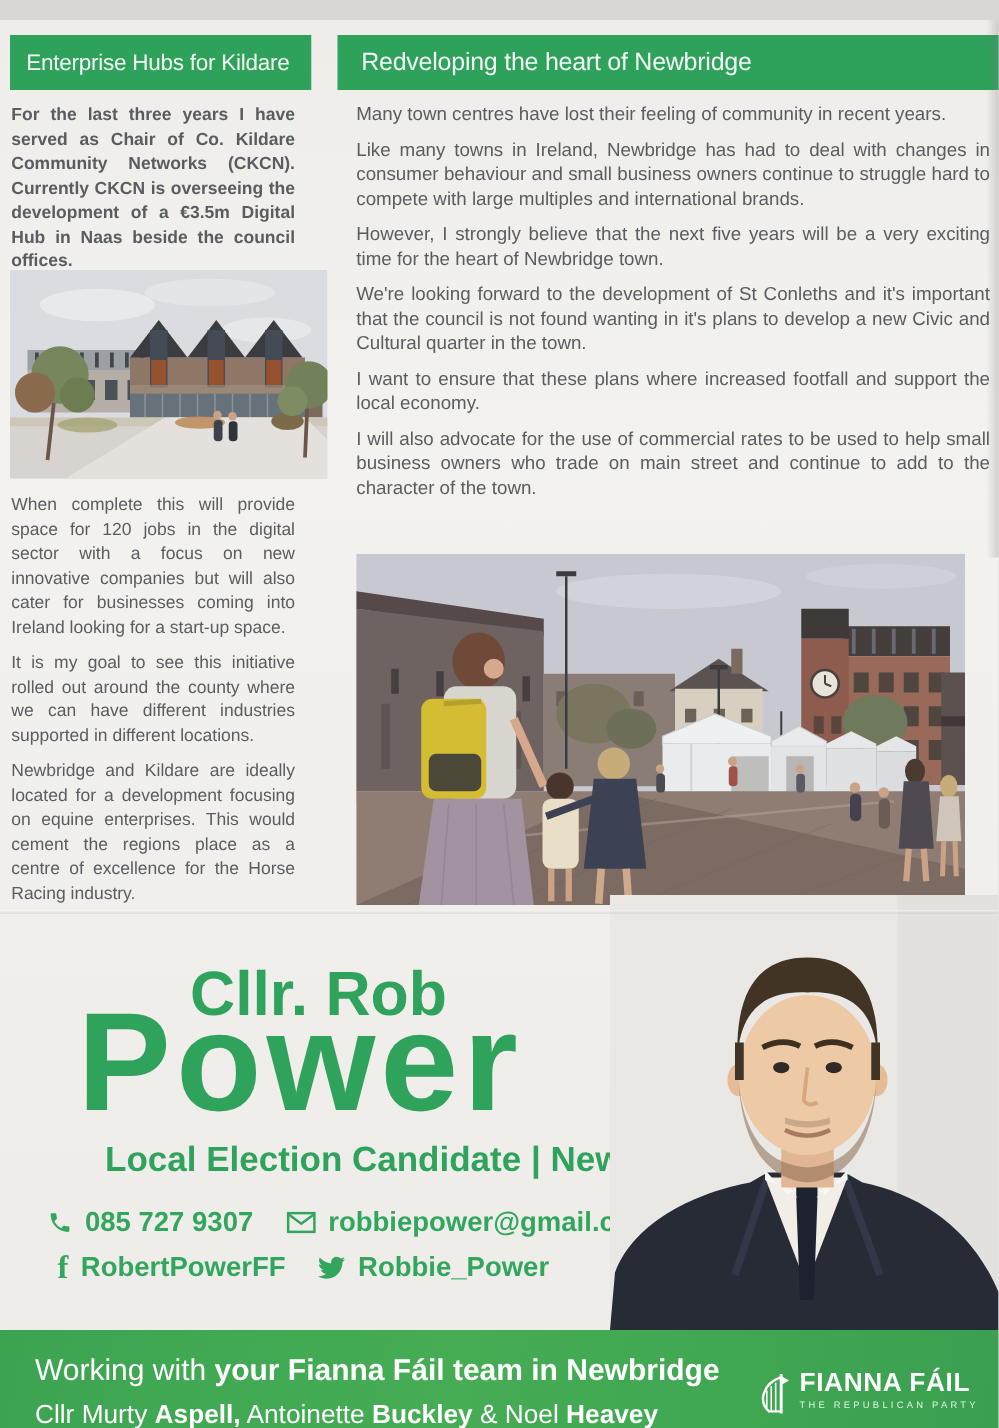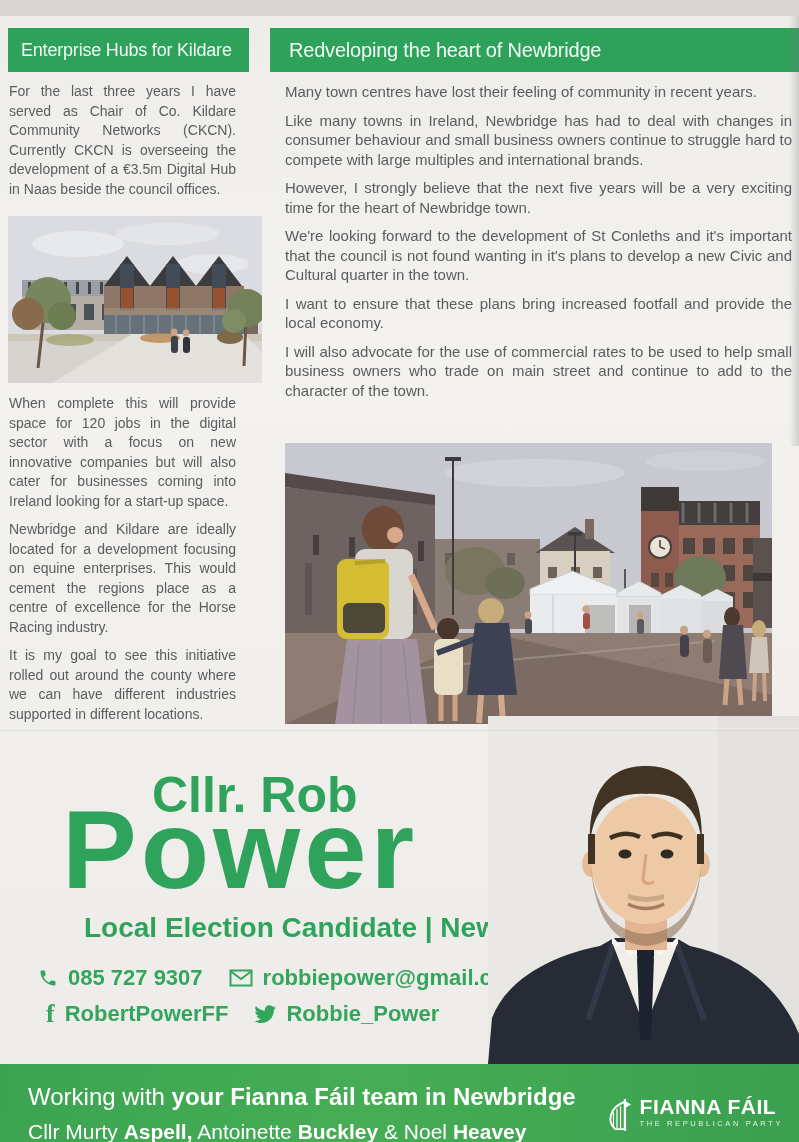--- a/index.html
+++ b/index.html
@@ -12,21 +12,21 @@
     background:linear-gradient(90deg,rgba(120,120,126,0) 0%,rgba(120,120,126,.28) 100%);}
   .crease{position:absolute;left:0;top:712px;width:799px;height:3px;
     background:linear-gradient(180deg,rgba(255,255,255,.5),rgba(160,158,152,.25));}
   .hdr-bar{position:absolute;top:12px;height:44px;background:#2ea25a;color:#f4faf5;
     display:flex;align-items:center;letter-spacing:-.2px;}
   #hdr-left{left:8px;width:228px;padding-left:13px;font-size:18px;}
   #hdr-right{left:270px;width:525px;padding-left:19px;font-size:20px;}
   .body-text{color:#5a5c5f;text-align:justify;margin:0 0 9px 0;}
   .left-text{font-size:14px;line-height:19.5px;}
   .right-text{font-size:15px;line-height:19.5px;}
-  #left-p1{position:absolute;left:9px;top:66px;width:227px;}
+  #left-p1{position:absolute;left:9px;top:66px;width:227px;font-weight:bold;}
   #img-hub{position:absolute;left:8px;top:200px;width:254px;height:167px;}
   #left-rest{position:absolute;left:9px;top:378px;width:227px;}
   #right-col{position:absolute;left:285px;top:66px;width:507px;}
   #img-market{position:absolute;left:285px;top:427px;width:487px;height:281px;}
   #title-line1{position:absolute;left:152px;top:750px;font-size:50px;color:#2fa35c;
     font-weight:600;letter-spacing:0;}
   #title-line2{position:absolute;left:62px;top:778px;font-size:112px;color:#2fa35c;
     font-weight:800;letter-spacing:4px;line-height:1;}
   #tagline{position:absolute;left:84px;top:896px;font-size:28px;color:#2fa35c;font-weight:600;}
   .contact-row{position:absolute;display:flex;align-items:center;color:#33a65e;
@@ -129,30 +129,30 @@
 
       <rect x="163" y="120" width="7" height="17" rx="3" fill="#3d424a"></rect>
         <circle cx="166" cy="116" r="3.4" fill="#caa286"></circle>
       <rect x="175" y="121" width="7" height="16" rx="3" fill="#2f343b"></rect>
         <circle cx="178" cy="117" r="3.4" fill="#caa286"></circle>
     </svg>
   </div>
 
   <div id="left-rest">
     <p class="body-text left-text">When complete this will provide space for 120 jobs in the digital sector with a focus on new innovative companies but will also cater for businesses coming into Ireland looking for a start-up space.</p>
+    <p class="body-text left-text">It is my goal to see this initiative rolled out around the county where we can have different industries supported in different locations.</p>
     <p class="body-text left-text">Newbridge and Kildare are ideally located for a development focusing on equine enterprises. This would cement the regions place as a centre of excellence for the Horse Racing industry.</p>
-    <p class="body-text left-text">It is my goal to see this initiative rolled out around the county where we can have different industries supported in different locations.</p>
   </div>
 
   <div id="right-col">
     <p class="body-text right-text">Many town centres have lost their feeling of community in recent years.</p>
     <p class="body-text right-text">Like many towns in Ireland, Newbridge has had to deal with changes in consumer behaviour and small business owners continue to struggle hard to compete with large multiples and international brands.</p>
     <p class="body-text right-text">However, I strongly believe that the next five years will be a very exciting time for the heart of Newbridge town.</p>
     <p class="body-text right-text">We're looking forward to the development of St Conleths and it's important that the council is not found wanting in it's plans to develop a new Civic and Cultural quarter in the town.</p>
-    <p class="body-text right-text">I want to ensure that these plans bring increased footfall and provide the local economy.</p>
+    <p class="body-text right-text">I want to ensure that these plans where increased footfall and support the local economy.</p>
     <p class="body-text right-text">I will also advocate for the use of commercial rates to be used to help small business owners who trade on main street and continue to add to the character of the town.</p>
   </div>
 
   <div id="img-market">
     <svg width="487" height="281" viewBox="0 0 487 281" preserveAspectRatio="none">
       <rect x="0" y="0" width="487" height="200" fill="#c8c8d0"></rect>
       <ellipse cx="250" cy="30" rx="90" ry="14" fill="#d5d5dc" opacity=".8"></ellipse>
       <ellipse cx="420" cy="18" rx="60" ry="10" fill="#d2d2da" opacity=".7"></ellipse>
 
       <polygon points="0,30 150,52 150,66 0,44" fill="#55494a"></polygon>

